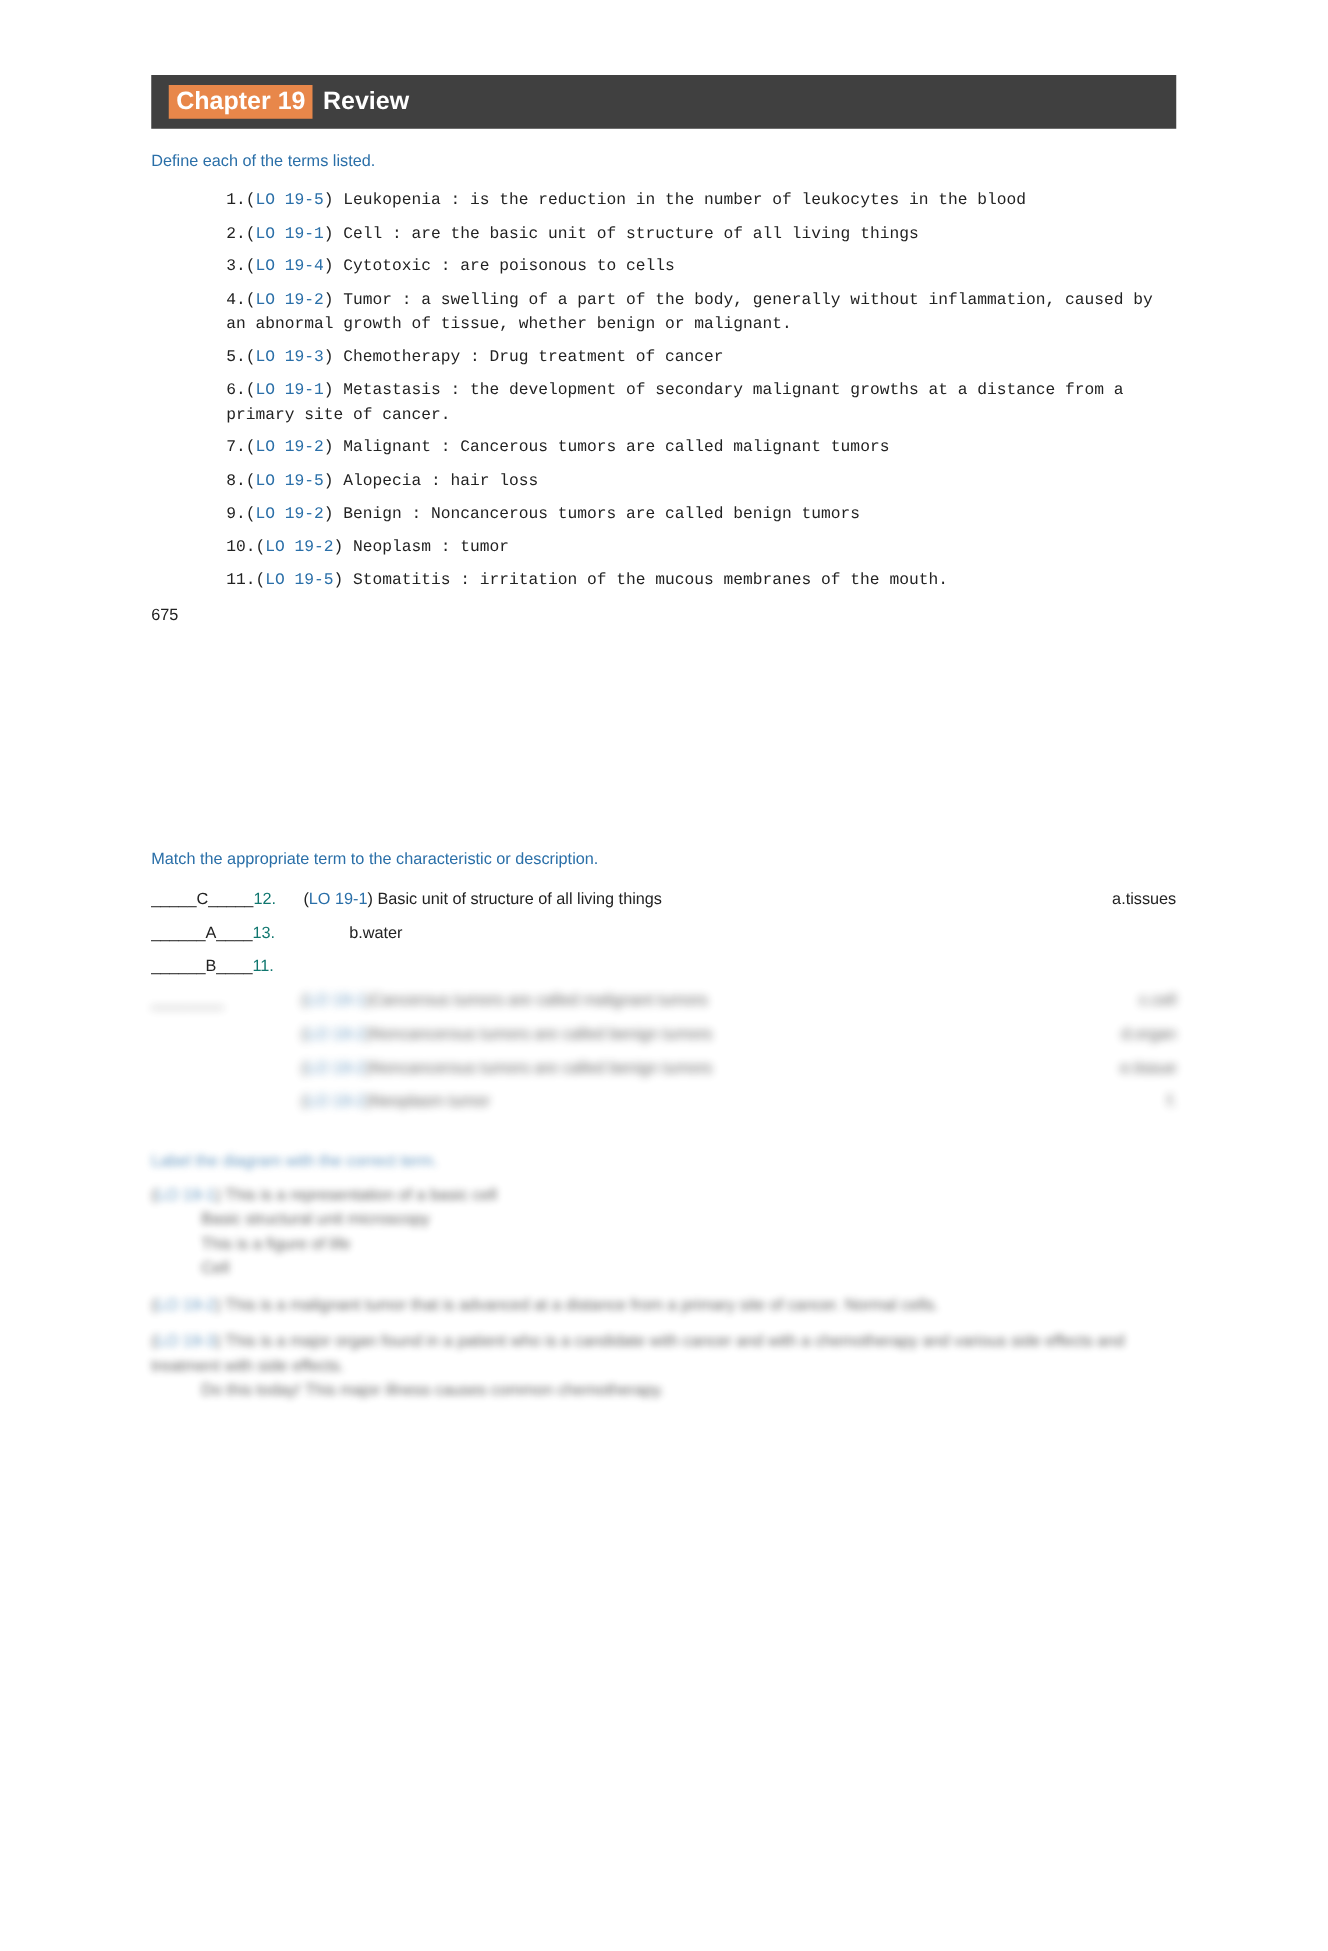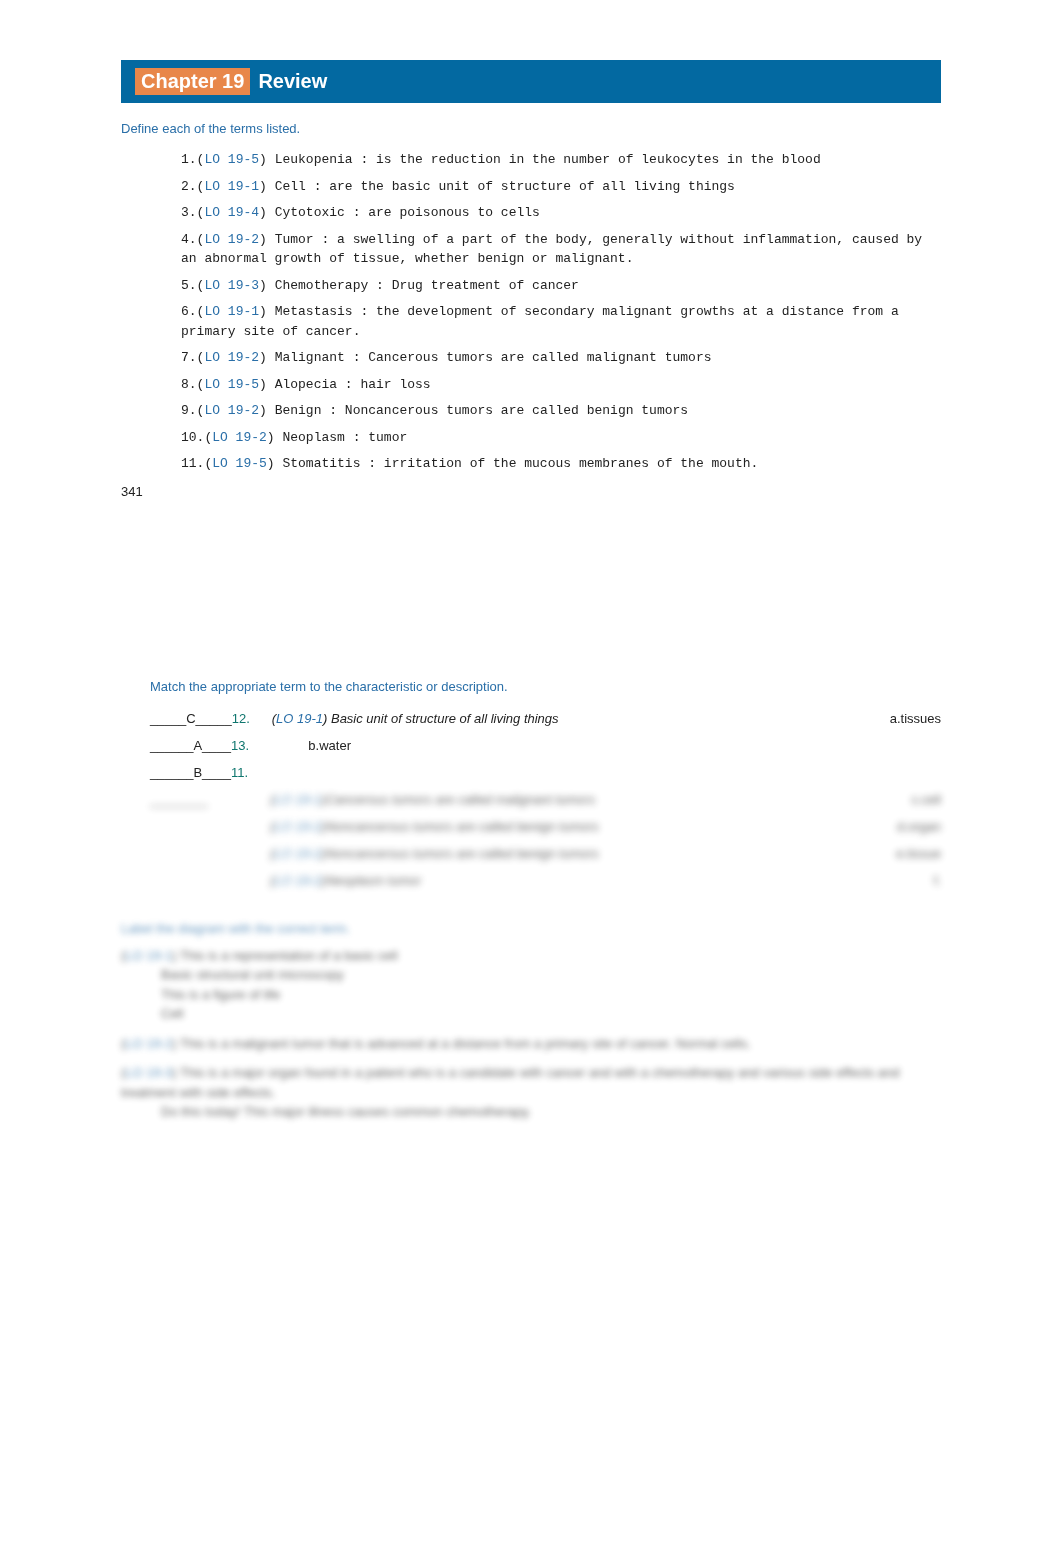--- a/index.html
+++ b/index.html
@@ -11,21 +11,21 @@
       width: 1062px;
       min-height: 1561px;
       position: relative;
     }
     .page {
       width: 860px;
       margin: 0 auto;
       padding: 60px 20px 40px 20px;
     }
     .chapter-header {
-      background: #0369a1;
+      background: #404040;
       color: #fff;
       padding: 8px 14px;
       font-size: 20px;
       font-weight: bold;
       margin-bottom: 18px;
       display: flex;
       align-items: center;
     }
     .chapter-title-highlight {
       background: #e8874a;
@@ -52,21 +52,20 @@
       text-decoration: none;
     }
     .page-number {
       font-size: 13px;
       color: #222;
       margin-top: 6px;
       margin-left: 0px;
     }
     .match-section {
       margin-top: 180px;
-      margin-left: 29px;
     }
     .match-instruction {
       color: #2a6fa8;
       font-size: 13px;
       margin-bottom: 14px;
     }
     .match-row {
       margin-bottom: 6px;
       display: flex;
       align-items: flex-start;
@@ -79,21 +78,20 @@
     }
     .match-num {
       min-width: 40px;
       color: #0f766e;
       font-size: 13px;
     }
     .match-content {
       flex: 1;
       font-size: 13px;
       color: #222;
-      font-style: italic;
     }
     .match-answer {
       min-width: 80px;
       text-align: right;
       font-size: 13px;
       color: #222;
     }
     .blurred-row {
       filter: blur(3.5px);
       opacity: 0.7;
@@ -142,21 +140,21 @@
         <div class="define-item"><span>3.</span>(<a class="lo-link" href="#">LO 19-4</a>) Cytotoxic : are poisonous to cells</div>
         <div class="define-item"><span>4.</span>(<a class="lo-link" href="#">LO 19-2</a>) Tumor : a swelling of a part of the body, generally without inflammation, caused by an abnormal growth of tissue, whether benign or malignant.</div>
         <div class="define-item"><span>5.</span>(<a class="lo-link" href="#">LO 19-3</a>) Chemotherapy : Drug treatment of cancer</div>
         <div class="define-item"><span>6.</span>(<a class="lo-link" href="#">LO 19-1</a>) Metastasis : the development of secondary malignant growths at a distance from a primary site of cancer.</div>
         <div class="define-item"><span>7.</span>(<a class="lo-link" href="#">LO 19-2</a>) Malignant : Cancerous tumors are called malignant tumors</div>
         <div class="define-item"><span>8.</span>(<a class="lo-link" href="#">LO 19-5</a>) Alopecia : hair loss</div>
         <div class="define-item"><span>9.</span>(<a class="lo-link" href="#">LO 19-2</a>) Benign : Noncancerous tumors are called benign tumors</div>
         <div class="define-item"><span>10.</span>(<a class="lo-link" href="#">LO 19-2</a>) Neoplasm : tumor</div>
         <div class="define-item"><span>11.</span>(<a class="lo-link" href="#">LO 19-5</a>) Stomatitis : irritation of the mucous membranes of the mouth.</div>
       </div>
-    <div class="page-number">341</div>
+    <div class="page-number">675</div>
   </div>
 
   <div class="match-section">
     <div class="match-instruction">Match the appropriate term to the characteristic or description.</div>
     <div>
 
     <div class="match-row">
     <span class="match-blank">_____C_____</span>
     <span class="match-num">12.</span>
     <span class="match-content">(<a class="lo-link" href="#">LO 19-1</a>) Basic unit of structure of all living things</span>

